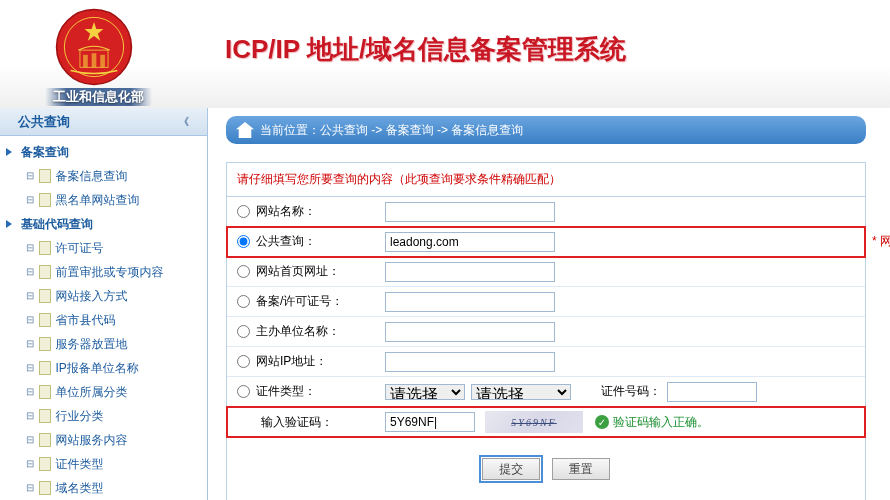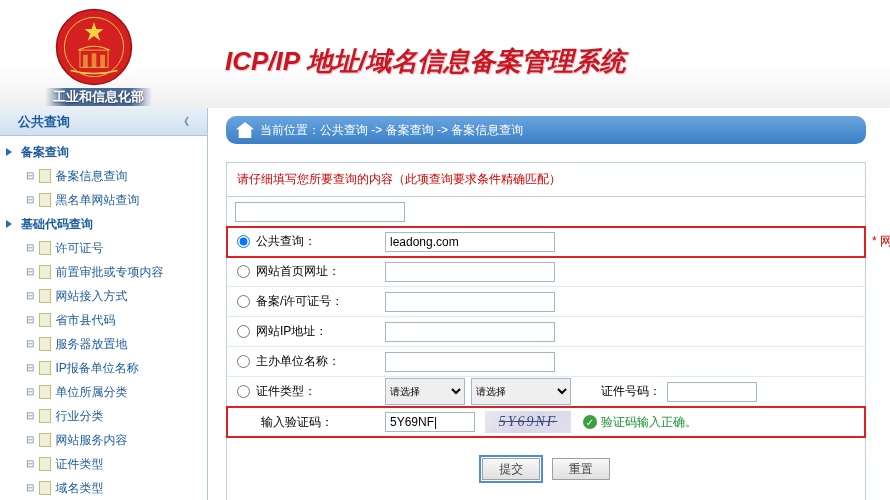--- a/index.html
+++ b/index.html
@@ -1,21 +1,21 @@
 <!DOCTYPE html>
 <html><head>
 <meta charset="utf-8">
 <style>
 *{margin:0;padding:0;box-sizing:border-box}
 body{font-family:"Microsoft YaHei","SimSun",Arial,sans-serif;font-size:12px;background:#fff;width:890px;height:500px;overflow:hidden}
 .header{height:108px;background:linear-gradient(to bottom,#ffffff 0%,#ffffff 60%,#efefef 100%);position:relative}
 .emblem{position:absolute;left:55px;top:8px;width:78px;height:78px}
 .emblem svg{width:78px;height:78px}
 .org-name{position:absolute;left:45px;top:88px;color:#fff;font-size:13px;font-weight:bold;text-shadow:0 1px 2px rgba(0,0,0,0.5);background:linear-gradient(to right,transparent,#4a6b9a 20%,#4a6b9a 80%,transparent);padding:0 8px}
-.sys-title{position:absolute;left:225px;top:44px;font-size:26px;font-weight:bold;font-style:italic;color:#c81623;text-shadow:1px 1px 1px rgba(200,22,35,0.3)}
+.sys-title{position:absolute;left:225px;top:32px;font-size:26px;font-weight:bold;color:#c81623;text-shadow:1px 1px 1px rgba(200,22,35,0.3)}
 .content{display:flex;height:392px}
 .sidebar{width:208px;background:#fff;border-right:1px solid #a8c6e4}
 .panel-header{background:linear-gradient(to bottom,#e8f0f8,#d0e0f0);height:28px;line-height:28px;padding:0 18px;border-bottom:1px solid #a8c6e4;display:flex;align-items:center;justify-content:space-between;color:#1a5a9e;font-weight:bold;font-size:13px}
 .panel-header .collapse{color:#6a8aaf;cursor:pointer;font-size:10px}
 .tree{padding:4px 0;overflow-y:auto;height:360px}
 .tree-node{padding:2px 0 2px 22px;display:flex;align-items:center;color:#1a5a9e;cursor:pointer;line-height:20px}
 .tree-node.root{padding-left:4px;font-weight:bold;color:#333}
 .tree-node.child{padding-left:26px}
 .tree-node .bullet{color:#6a8aaf;margin-right:4px;font-size:10px}
 .tree-node .arrow-icon{width:14px;height:12px;margin-right:3px;display:inline-block;position:relative}
@@ -28,25 +28,25 @@
 .breadcrumb{background:linear-gradient(to bottom,#6aa5e0,#3a7fc5);height:28px;line-height:28px;color:#fff;padding:0 10px;display:flex;align-items:center;border-radius:10px;margin-bottom:18px;width:640px}
 .breadcrumb .home-icon{width:18px;height:16px;margin-right:6px;display:inline-block;background:#fff;clip-path:polygon(50% 0%,100% 45%,85% 45%,85% 100%,15% 100%,15% 45%,0% 45%)}
 .form-area{width:640px;border:1px solid #bcd2e8}
 .form-hint{padding:8px 10px;color:#d00000;border-bottom:1px solid #bcd2e8}
 .form-row{display:flex;align-items:center;border-bottom:1px solid #e0eaf4;height:30px;position:relative}
 .form-row.last{border-bottom:none}
 .form-row .radio-cell{width:150px;padding-left:10px;display:flex;align-items:center}
 .form-row .radio-cell input{margin-right:6px}
 .form-row .input-cell{flex:1;padding-left:8px;display:flex;align-items:center;gap:6px}
 .form-row input[type=text]{width:170px;height:20px;border:1px solid #a0b8d0;padding:0 4px;font-size:12px}
-.form-row select{width:80px;height:27px;border:1px solid #a0b8d0;font-size:10px}
+.form-row select{width:80px;height:16px;border:1px solid #a0b8d0;font-size:16px}
 .form-row select.wide{width:100px}
 .req-note{position:absolute;left:645px;color:#d00000;white-space:nowrap;font-size:12px}
 .hl-red{outline:2px solid #e02020;outline-offset:-1px}
-.captcha-img{width:86px;height:22px;background:linear-gradient(135deg,#e8e8f0 0%,#d8d8e8 50%,#e0e0ee 100%);display:inline-flex;align-items:center;justify-content:center;font-family:serif;font-size:14px;font-style:italic;color:#3a4a7a;letter-spacing:2px;position:relative;margin-left:4px;text-decoration:line-through}
+.captcha-img{width:98px;height:22px;background:linear-gradient(135deg,#e8e8f0 0%,#d8d8e8 50%,#e0e0ee 100%);display:inline-flex;align-items:center;justify-content:center;font-family:serif;font-size:10px;font-style:italic;color:#3a4a7a;letter-spacing:2px;position:relative;margin-left:4px;text-decoration:line-through}
 .validate-ok{display:inline-flex;align-items:center;gap:4px;color:#1a9030;margin-left:6px}
 .validate-ok .check{width:14px;height:14px;border-radius:50%;background:#3aa040;color:#fff;display:inline-flex;align-items:center;justify-content:center;font-size:10px}
 .btn-row{padding:8px 0;text-align:center;border-top:1px solid #e0eaf4}
 .btn{display:inline-block;width:58px;height:22px;line-height:20px;background:linear-gradient(to bottom,#f8f8f8,#e0e0e0);border:1px solid #a0a0a0;cursor:pointer;font-size:12px;color:#444;margin:12px 4px}
 .btn.submit{outline:2px solid #4a8fd8;outline-offset:1px}
 .cert-label{margin-left:24px}
 </style>
 </head>
 <body>
 
@@ -154,20 +154,24 @@
   <div class="main">
     <div class="breadcrumb">
       <span class="home-icon"></span>
       <span id="bc-text">当前位置：公共查询  -&gt;  备案查询  -&gt;  备案信息查询</span>
     </div>
 
     <div class="form-area">
       <div class="form-hint">请仔细填写您所要查询的内容（此项查询要求条件精确匹配）</div>
 
       <div class="form-row">
+        <label class="radio-cell">
+            <input type="radio" name="q" style="">
+            <span>网站名称：</span>
+          </label>
         <div class="input-cell">
             <input type="text" style="">
           </div>
       </div>
 
       <div class="form-row hl-red">
         <label class="radio-cell">
             <input type="radio" name="q" checked="" style="">
             <span>公共查询：</span>
           </label>
@@ -193,31 +197,31 @@
             <span>备案/许可证号：</span>
           </label>
         <div class="input-cell">
             <input type="text" style="">
           </div>
       </div>
 
       <div class="form-row">
         <label class="radio-cell">
             <input type="radio" name="q" style="">
+            <span>主办单位名称：</span>
+          </label>
+        <div class="input-cell">
+            <input type="text" style="">
+          </div>
+      </div>
+
+      <div class="form-row">
+        <label class="radio-cell">
+            <input type="radio" name="q" style="">
             <span>网站IP地址：</span>
-          </label>
-        <div class="input-cell">
-            <input type="text" style="">
-          </div>
-      </div>
-
-      <div class="form-row">
-        <label class="radio-cell">
-            <input type="radio" name="q" style="">
-            <span>主办单位名称：</span>
           </label>
         <div class="input-cell">
             <input type="text" style="">
           </div>
       </div>
 
       <div class="form-row">
         <label class="radio-cell">
             <input type="radio" name="q" style="">
             <span>证件类型：</span>

